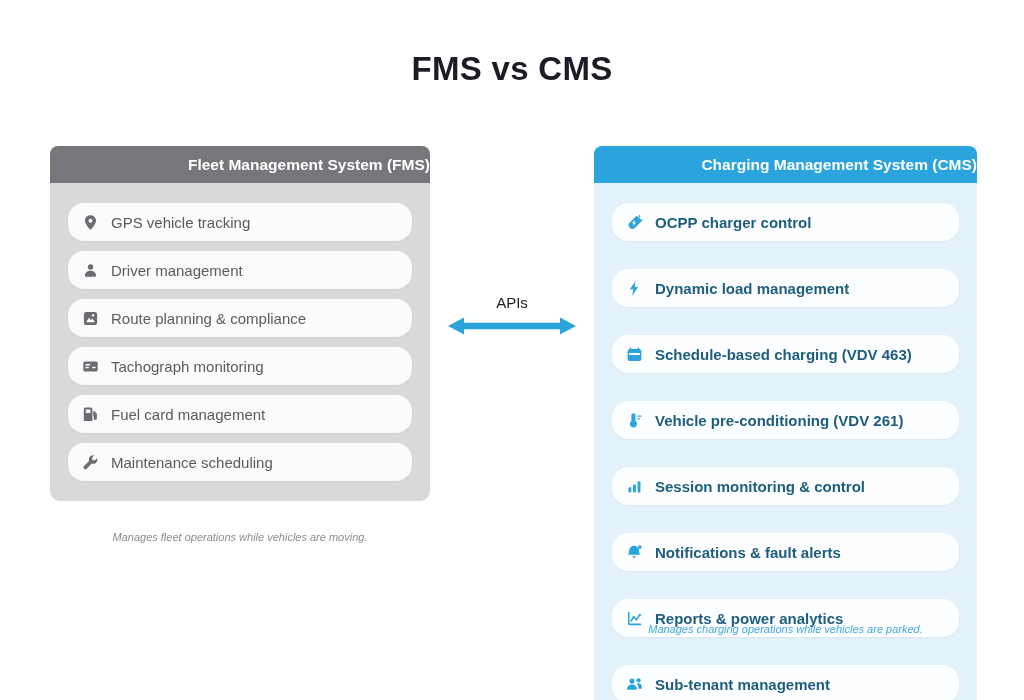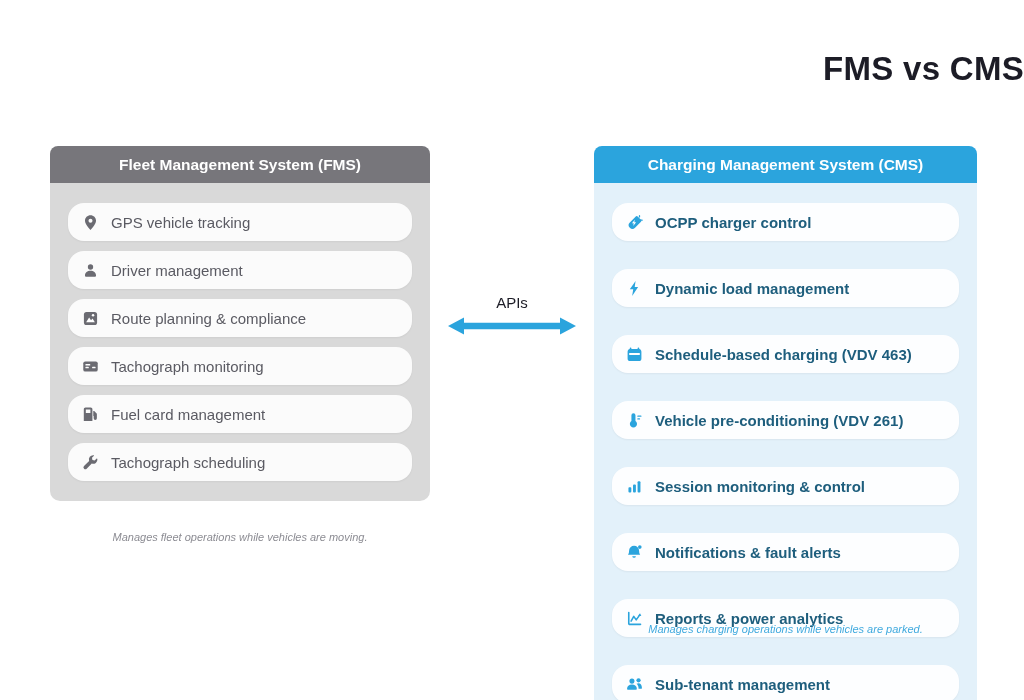--- a/index.html
+++ b/index.html
@@ -7,27 +7,27 @@
     --fms-header-bg:#77767b; --fms-panel-bg:#d9d9d9; --fms-card-bg:#fbfbfb;
     --fms-text:#5a5a62; --fms-icon:#6b6b72; --fms-caption:#8c8c93;
     --cms-header-bg:#2ba4dd; --cms-panel-bg:#e3f1fa; --cms-card-bg:#fdfeff;
     --cms-text:#1e5e7d; --cms-icon:#2ba4dd; --cms-caption:#3fa9de;
   }
   *{margin:0;padding:0;box-sizing:border-box;}
   html,body{width:1024px;height:700px;background:#ffffff;overflow:hidden;
     font-family:"Liberation Sans","DejaVu Sans",sans-serif;}
   .canvas{position:relative;width:1024px;height:700px;background:#fff;}
 
-  .page-title{position:absolute;top:50px;left:0;width:1024px;text-align:right;
+  .page-title{position:absolute;top:50px;left:0;width:1024px;text-align:center;
     font-size:33px;font-weight:800;letter-spacing:.3px;color:var(--title);}
 
   .panel{position:absolute;top:146px;}
   .panel-fms{left:50px;width:380px;}
   .panel-cms{left:594px;width:383px;}
-  .panel-header{height:37px;line-height:37px;text-align:center;color:var(--header-text);
+  .panel-header{height:37px;line-height:37px;text-align:right;color:var(--header-text);
     font-size:15.5px;font-weight:700;border-radius:8px 8px 0 0;}
   .panel-fms .panel-header{background:var(--fms-header-bg);}
   .panel-cms .panel-header{background:var(--cms-header-bg);}
   .panel-body{padding:20px 18px;border-radius:0 0 10px 10px;
     display:flex;flex-direction:column;gap:10px;}
   .panel-fms .panel-body{background:var(--fms-panel-bg);}
   .panel-cms .panel-body{background:var(--cms-panel-bg);gap:28px;}
 
   .card{height:38px;border-radius:16px;display:flex;align-items:center;gap:12px;
     padding:0 14px;box-shadow:0 1px 2px rgba(0,0,0,.05);}
@@ -105,21 +105,21 @@
             </svg>
           </span>
           <span class="label">Fuel card management</span>
         </div>
         <div class="card">
           <span class="icon">
             <svg viewBox="0 0 16 16" fill="currentColor" xmlns="http://www.w3.org/2000/svg">
               <path d="M14.5 4.8a4 4 0 0 1-5.3 4.2l-4.8 4.8a1.75 1.75 0 0 1-2.5-2.5l4.8-4.8a4 4 0 0 1 4.2-5.3c.3-.1.6.3.4.5L9.4 3.6l.4 2.1 2.1.4 1.9-1.9c.2-.2.6 0 .7.6z"></path>
             </svg>
           </span>
-          <span class="label">Tachograph scheduling</span>
+          <span class="label">Maintenance scheduling</span>
         </div>
       </div>
   </section>
 
   <div class="connector">
     <span class="api-label">APIs</span>
     <svg width="130" height="24" viewBox="0 0 130 24" aria-hidden="true">
       <polygon fill="var(--arrow)" points="1,12 17,3.5 17,8.8 113,8.8 113,3.5 129,12 113,20.5 113,15.2 17,15.2 17,20.5"></polygon>
     </svg>
   </div>

